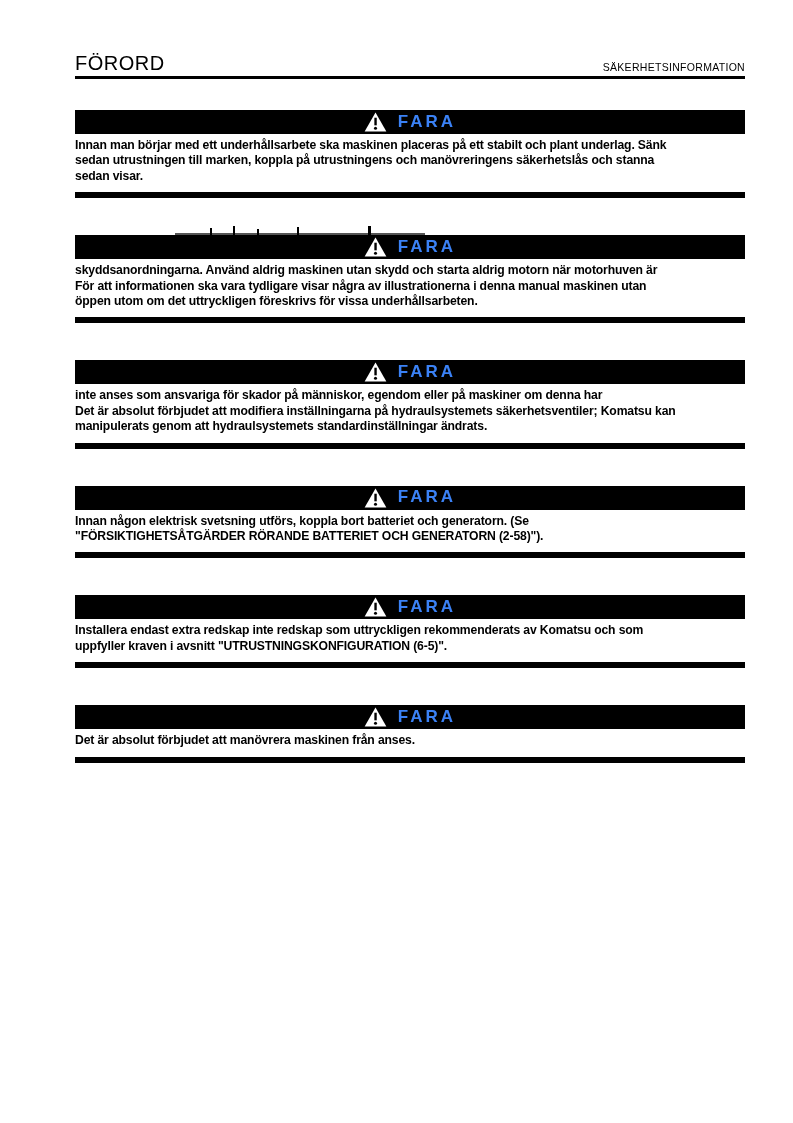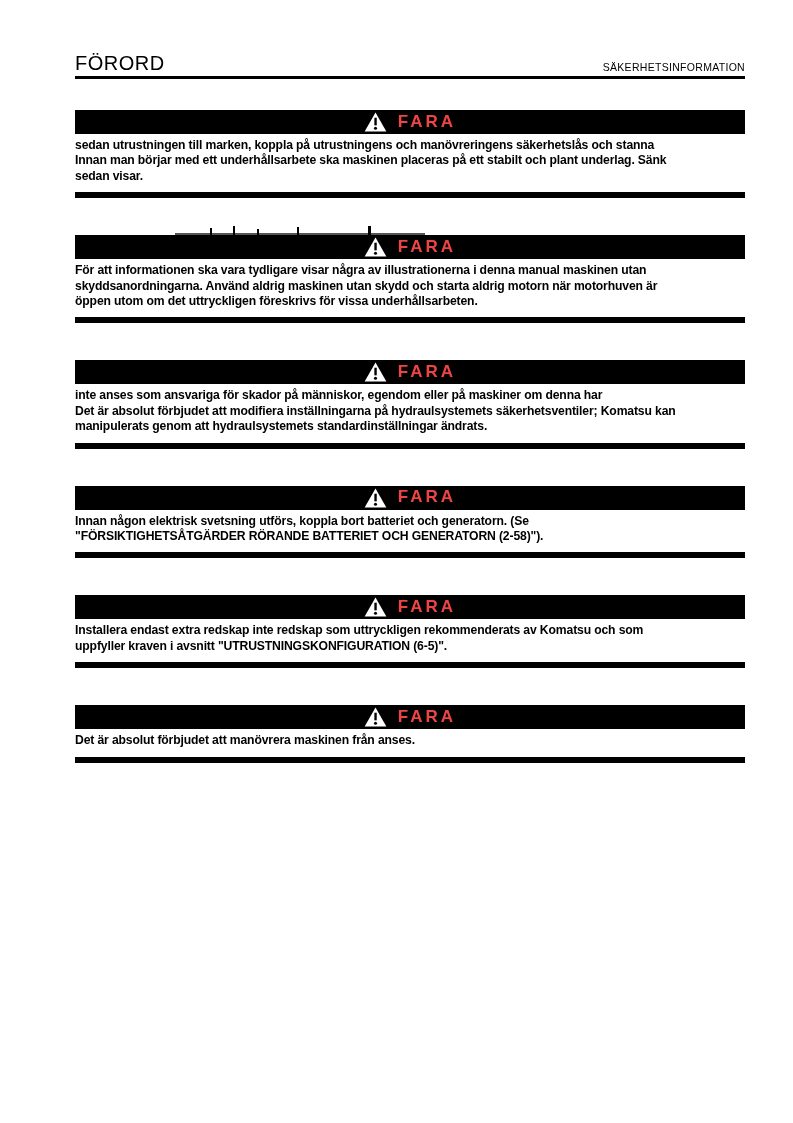--- a/index.html
+++ b/index.html
@@ -40,21 +40,21 @@
     font-weight: 400;
     letter-spacing: 0.3px;
     line-height: 14px;
   }
   
   .blocks { margin-top: 31px; }
   .warn-block { position: relative; margin-bottom: 37px; }
   .warn-banner {
     height: 24px;
     background: #000000;
-    color: #ef4444;
+    color: #3b82f6;
     display: flex;
     align-items: center;
     justify-content: center;
     gap: 11px;
   }
   .warn-banner .fara-label {
     font-size: 17px;
     font-weight: 700;
     letter-spacing: 3px;
     line-height: 1;
@@ -127,22 +127,22 @@
       <div class="warn-block">
         <div class="warn-banner">
           <svg class="tri-icon" viewBox="0 0 24 21">
             <path d="M12 0.5 L23.4 20.5 H0.6 Z" fill="#ffffff"></path>
             <rect x="10.8" y="6" width="2.5" height="8" fill="#000000"></rect>
             <circle cx="12" cy="17" r="1.6" fill="#000000"></circle>
           </svg>
           <span class="fara-label">FARA</span>
         </div>
         <div class="warn-text">
+            <div class="text-line">Innan man börjar med ett underhållsarbete ska maskinen placeras på ett stabilt och plant underlag. Sänk</div>
             <div class="text-line">sedan utrustningen till marken, koppla på utrustningens och manövreringens säkerhetslås och stanna</div>
-            <div class="text-line">Innan man börjar med ett underhållsarbete ska maskinen placeras på ett stabilt och plant underlag. Sänk</div>
             <div class="text-line">sedan visar.</div>
           </div>
         <div class="warn-endbar"></div>
       </div>
 
       <div class="warn-block">
         <div class="artifact">
           <div class="smear"></div>
           <div class="tick t1"></div>
           <div class="tick t2"></div>
@@ -152,22 +152,22 @@
         </div>
         <div class="warn-banner">
           <svg class="tri-icon" viewBox="0 0 24 21">
             <path d="M12 0.5 L23.4 20.5 H0.6 Z" fill="#ffffff"></path>
             <rect x="10.8" y="6" width="2.5" height="8" fill="#000000"></rect>
             <circle cx="12" cy="17" r="1.6" fill="#000000"></circle>
           </svg>
           <span class="fara-label">FARA</span>
         </div>
         <div class="warn-text">
+            <div class="text-line">skyddsanordningarna. Använd aldrig maskinen utan skydd och starta aldrig motorn när motorhuven är</div>
             <div class="text-line">För att informationen ska vara tydligare visar några av illustrationerna i denna manual maskinen utan</div>
-            <div class="text-line">skyddsanordningarna. Använd aldrig maskinen utan skydd och starta aldrig motorn när motorhuven är</div>
             <div class="text-line">öppen utom om det uttryckligen föreskrivs för vissa underhållsarbeten.</div>
           </div>
         <div class="warn-endbar"></div>
       </div>
 
       <div class="warn-block">
         <div class="warn-banner">
           <svg class="tri-icon" viewBox="0 0 24 21">
             <path d="M12 0.5 L23.4 20.5 H0.6 Z" fill="#ffffff"></path>
             <rect x="10.8" y="6" width="2.5" height="8" fill="#000000"></rect>

